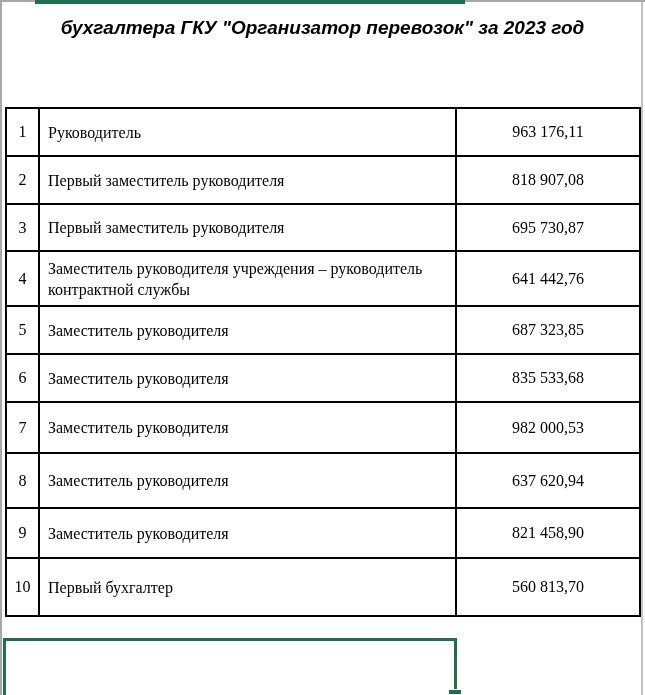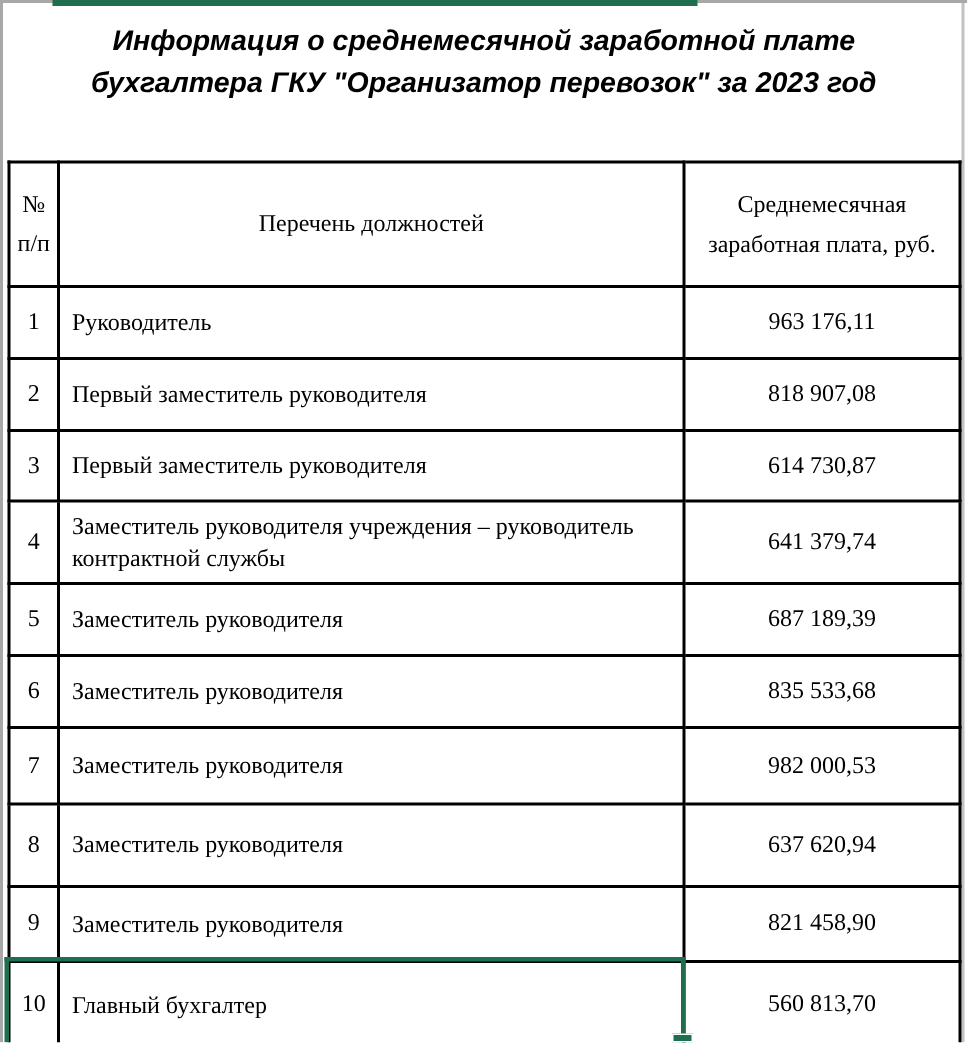--- a/index.html
+++ b/index.html
@@ -94,61 +94,55 @@
 <body>
 
 <div class="page">
 
   <div class="edge-left"></div>
   <div class="edge-right"></div>
   <div class="top-line"></div>
   <div class="top-green"></div>
 
   <div class="title">
-    <div>Информация о среднемесячной заработной плате</div>
     <div>бухгалтера ГКУ "Организатор перевозок" за 2023 год</div>
   </div>
 
   <table class="salary">
     <colgroup>
         <col class="c1">
         <col class="c2">
         <col class="c3">
       </colgroup>
     <tbody>
-      <tr class="hdr">
-        <th class="h-num">№ п/п</th>
-        <th class="h-pos">Перечень должностей</th>
-        <th class="h-sal">Среднемесячная заработная плата, руб.</th>
-      </tr>
 
       <tr class="r1">
         <td class="c-num">1</td>
         <td class="c-pos"><span class="pos-text">Руководитель</span></td>
         <td class="c-sal">963 176,11</td>
       </tr>
       <tr class="r2">
         <td class="c-num">2</td>
         <td class="c-pos"><span class="pos-text">Первый заместитель руководителя</span></td>
         <td class="c-sal">818 907,08</td>
       </tr>
       <tr class="r3">
         <td class="c-num">3</td>
         <td class="c-pos"><span class="pos-text">Первый заместитель руководителя</span></td>
-        <td class="c-sal">614 730,87</td>
+        <td class="c-sal">695 730,87</td>
       </tr>
       <tr class="r4">
         <td class="c-num">4</td>
         <td class="c-pos"><span class="pos-text">Заместитель руководителя учреждения – руководитель контрактной службы</span></td>
-        <td class="c-sal">641 379,74</td>
+        <td class="c-sal">641 442,76</td>
       </tr>
       <tr class="r5">
         <td class="c-num">5</td>
         <td class="c-pos"><span class="pos-text">Заместитель руководителя</span></td>
-        <td class="c-sal">687 189,39</td>
+        <td class="c-sal">687 323,85</td>
       </tr>
       <tr class="r6">
         <td class="c-num">6</td>
         <td class="c-pos"><span class="pos-text">Заместитель руководителя</span></td>
         <td class="c-sal">835 533,68</td>
       </tr>
       <tr class="r7">
         <td class="c-num">7</td>
         <td class="c-pos"><span class="pos-text">Заместитель руководителя</span></td>
         <td class="c-sal">982 000,53</td>
@@ -158,21 +152,21 @@
         <td class="c-pos"><span class="pos-text">Заместитель руководителя</span></td>
         <td class="c-sal">637 620,94</td>
       </tr>
       <tr class="r9">
         <td class="c-num">9</td>
         <td class="c-pos"><span class="pos-text">Заместитель руководителя</span></td>
         <td class="c-sal">821 458,90</td>
       </tr>
       <tr class="r10">
         <td class="c-num">10</td>
-        <td class="c-pos"><span class="pos-text">Главный бухгалтер</span></td>
+        <td class="c-pos"><span class="pos-text">Первый бухгалтер</span></td>
         <td class="c-sal">560 813,70</td>
       </tr>
     </tbody>
   </table>
 
   <div class="sel sel-top"></div>
   <div class="sel sel-left"></div>
   <div class="sel sel-right"></div>
   <div class="sel-handle"></div>
 

